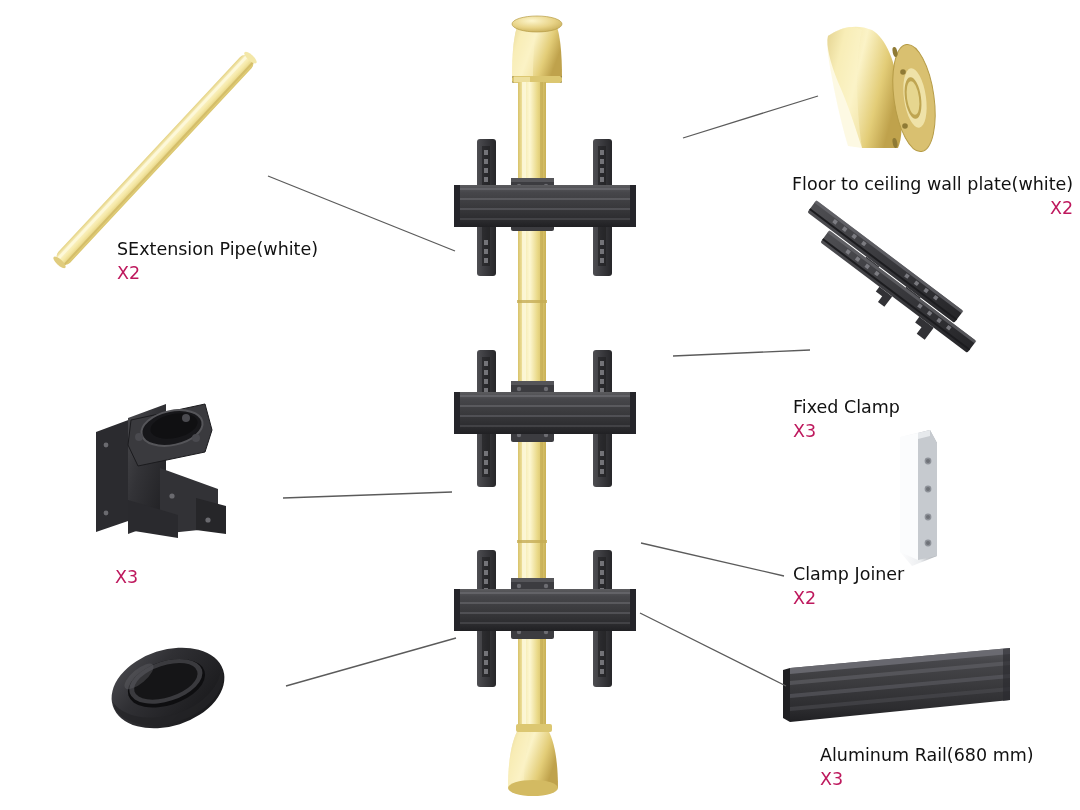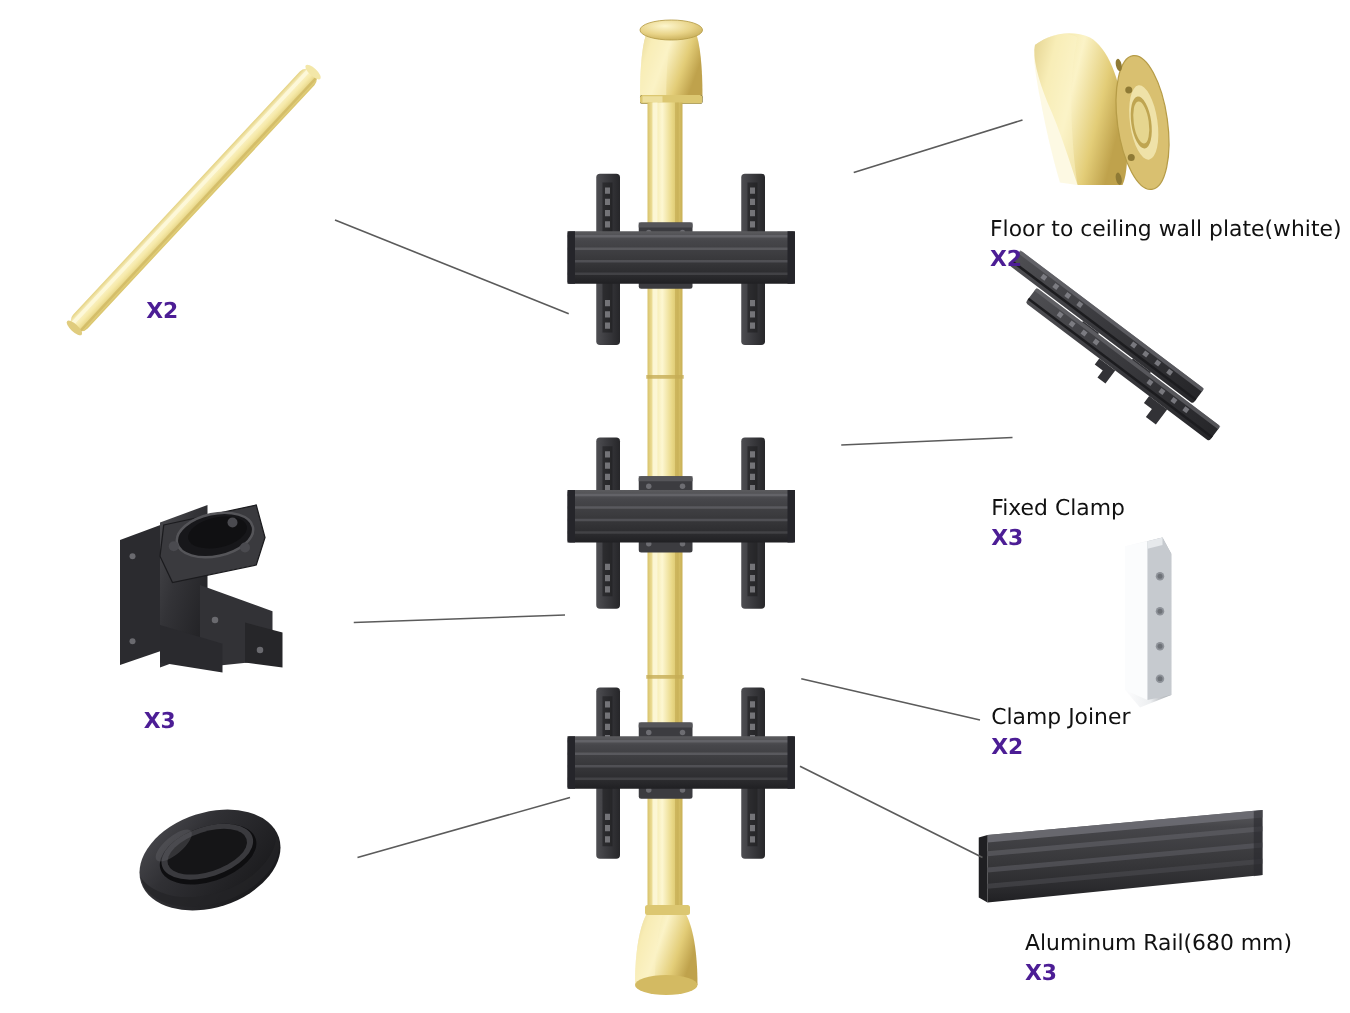--- a/index.html
+++ b/index.html
@@ -10,21 +10,21 @@
     overflow:hidden;
     position:relative;
   }
   #stage{position:absolute;left:0;top:0;width:1080px;height:810px;}
   svg.layer{position:absolute;left:0;top:0;width:1080px;height:810px;overflow:visible;}
   .callout{position:absolute;}
   .callout .title{
     font-size:17.5px;color:#111;line-height:1.35;white-space:nowrap;
   }
   .callout .qty{
-    font-size:17.5px;color:#4c1d95;line-height:1.35;font-weight:bold;
+    font-size:17.5px;color:#be185d;line-height:1.35;
   }
   .lead{stroke:#5b5b5b;stroke-width:1.3;fill:none;}
 </style>
 </head>
 <body>
 
 <div id="stage">
 
   <svg class="layer" viewBox="0 0 1080 810">
     <defs>
@@ -420,29 +420,30 @@
       <line class="lead" x1="283" y1="498" x2="452" y2="492"></line>
       <line class="lead" x1="286" y1="686" x2="456" y2="638"></line>
       <line class="lead" x1="683" y1="138" x2="818" y2="96"></line>
       <line class="lead" x1="673" y1="356" x2="810" y2="350"></line>
       <line class="lead" x1="641" y1="543" x2="784" y2="576"></line>
       <line class="lead" x1="640" y1="613" x2="786" y2="686"></line>
     </g>
   </svg>
 
   <div class="callout" style="left:117px;top:238px;">
+    <div class="title">SExtension Pipe(white)</div>
     <div class="qty">X2</div>
   </div>
 
   <div class="callout" style="left:115px;top:566px;">
     <div class="qty">X3</div>
   </div>
 
 
-  <div class="callout" style="left:792px;top:173px;">
+  <div class="callout" style="left:792px;top:173px;text-align:right;">
     <div class="title">Floor to ceiling wall plate(white)</div>
     <div class="qty">X2</div>
   </div>
 
   <div class="callout" style="left:793px;top:396px;">
     <div class="title">Fixed Clamp</div>
     <div class="qty">X3</div>
   </div>
 
   <div class="callout" style="left:793px;top:563px;">

